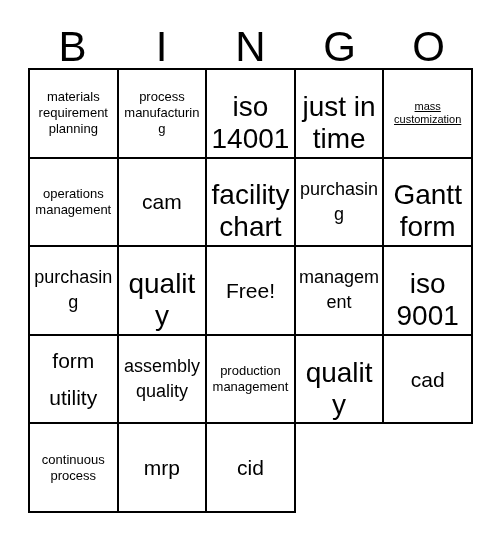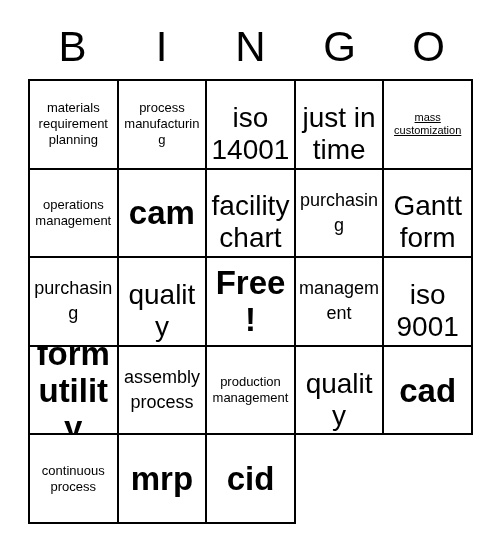--- a/index.html
+++ b/index.html
@@ -42,21 +42,21 @@
     line-height: 46px;
     font-weight: 400;
     color: #000000;
     letter-spacing: 0px;
   }
 
   
   #bingo-grid {
     position: absolute;
     left: 28px;
-    top: 79px;
+    top: 68px;
     width: 445px;
     height: 445px;
     box-sizing: border-box;
     border-top: 2px solid #000000;
     border-left: 2px solid #000000;
     display: grid;
     grid-template-columns: repeat(5, 1fr);
     grid-template-rows: repeat(5, 1fr);
     background: #ffffff;
   }
@@ -78,21 +78,21 @@
     text-align: center;
     color: #000000;
     word-wrap: break-word;
   }
 
   
   .fs-xs  { font-size: 11px; line-height: 13.5px; text-decoration: underline; }
   .fs-sm  { font-size: 13px; line-height: 16px; }
   .fs-md  { font-size: 18px; line-height: 25px; }
   .fs-xl  { font-size: 28px; line-height: 32px; margin-top: 19px; }
-  .fs-xxl { font-size: 33px; line-height: 37px; font-weight: bold; }
+  .fs-xxl { font-size: 21px; line-height: 37px; }
 </style>
 </head>
 <body>
 
 <div id="bingo-card">
 
   <div id="bingo-header">
     <div class="header-letter">B</div>
     <div class="header-letter">I</div>
     <div class="header-letter">N</div>
@@ -143,21 +143,21 @@
       <div class="bingo-cell">
         <span class="cell-text fs-md">management</span>
       </div>
       <div class="bingo-cell">
         <span class="cell-text fs-xl">iso 9001</span>
       </div>
       <div class="bingo-cell">
         <span class="cell-text fs-xxl">form utility</span>
       </div>
       <div class="bingo-cell">
-        <span class="cell-text fs-md">assembly process</span>
+        <span class="cell-text fs-md">assembly quality</span>
       </div>
       <div class="bingo-cell">
         <span class="cell-text fs-sm">production management</span>
       </div>
       <div class="bingo-cell">
         <span class="cell-text fs-xl">quality</span>
       </div>
       <div class="bingo-cell">
         <span class="cell-text fs-xxl">cad</span>
       </div>

